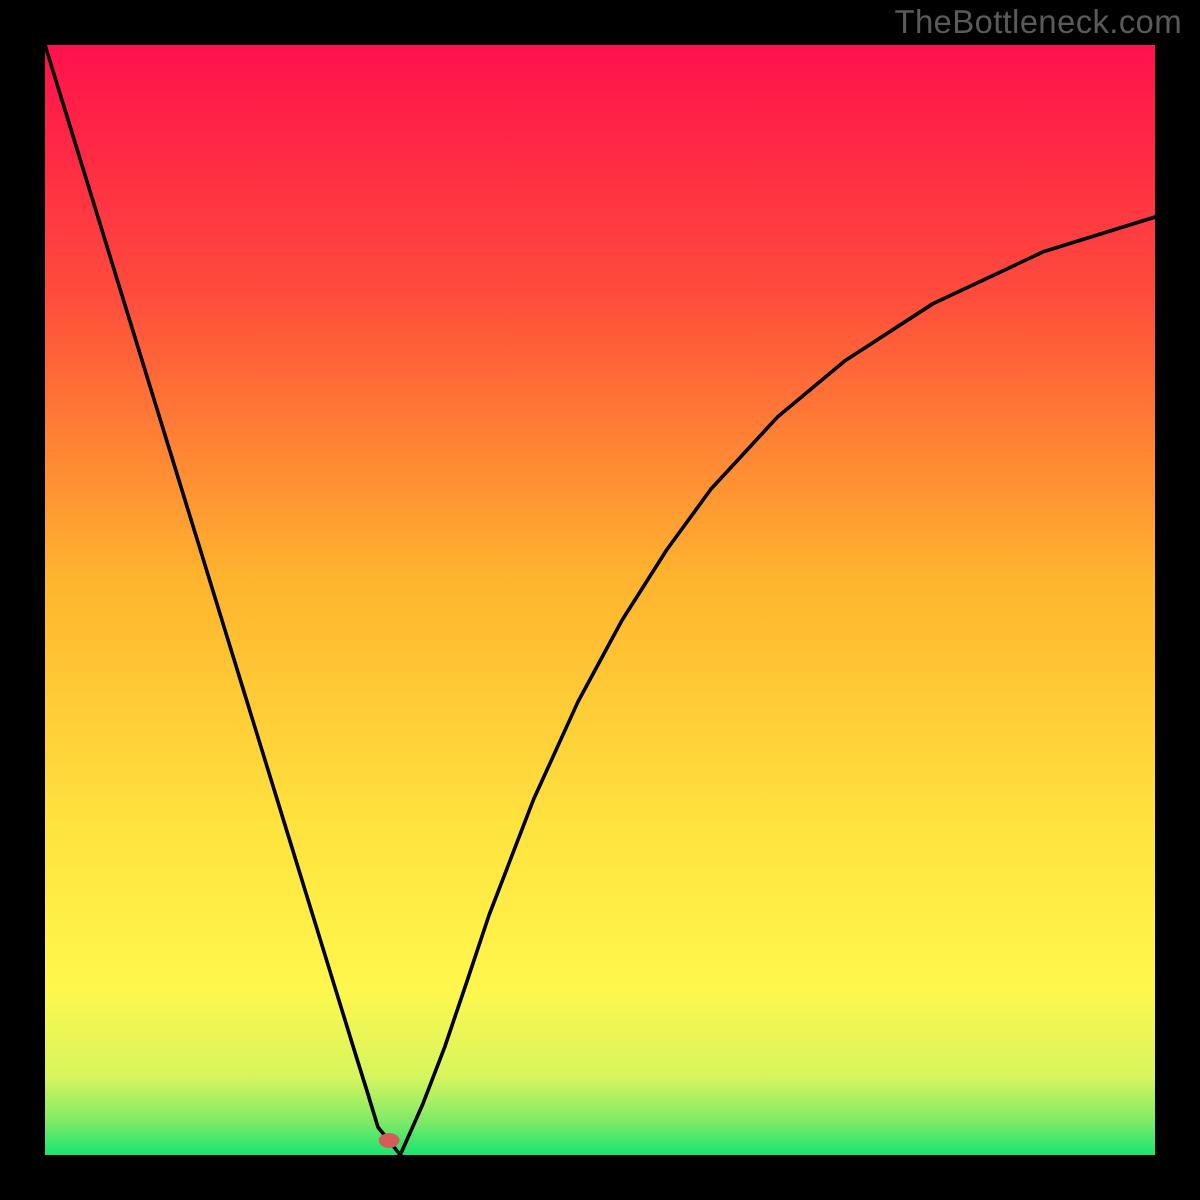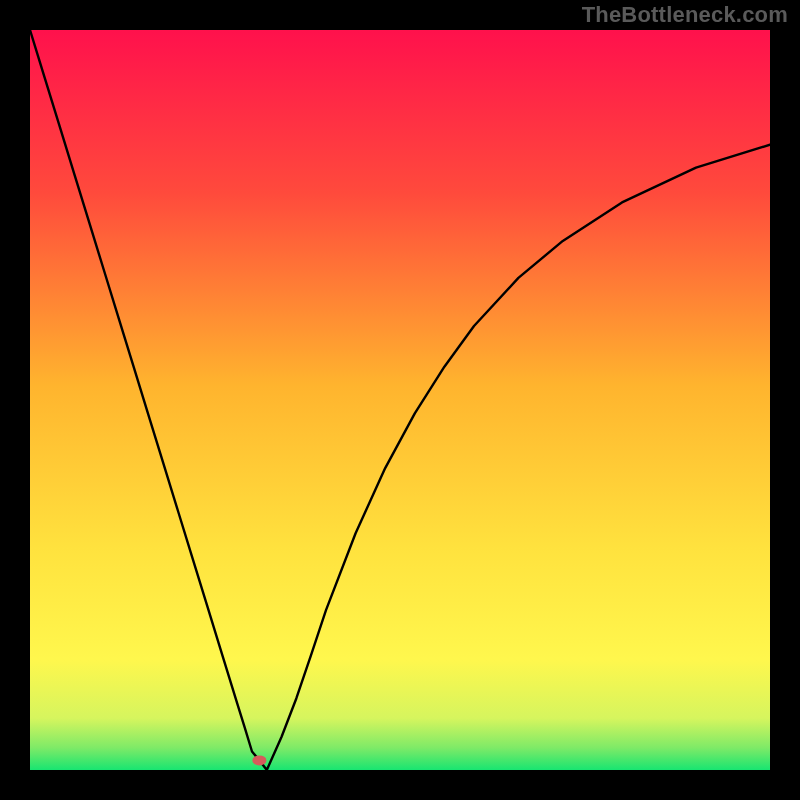--- a/index.html
+++ b/index.html
@@ -16,21 +16,21 @@
     width: 800px;
     height: 800px;
     background: #000;
   }
   .watermark {
     position: absolute;
     top: 2px;
     right: 12px;
     color: #5a5a5a;
     font-size: 22px;
-    font-weight: 700;
+    font-weight: 400;
     letter-spacing: 0.2px;
     z-index: 5;
   }
   .plot-area {
     position: absolute;
     left: 30px;
     top: 30px;
     width: 740px;
     height: 740px;
     overflow: hidden;

